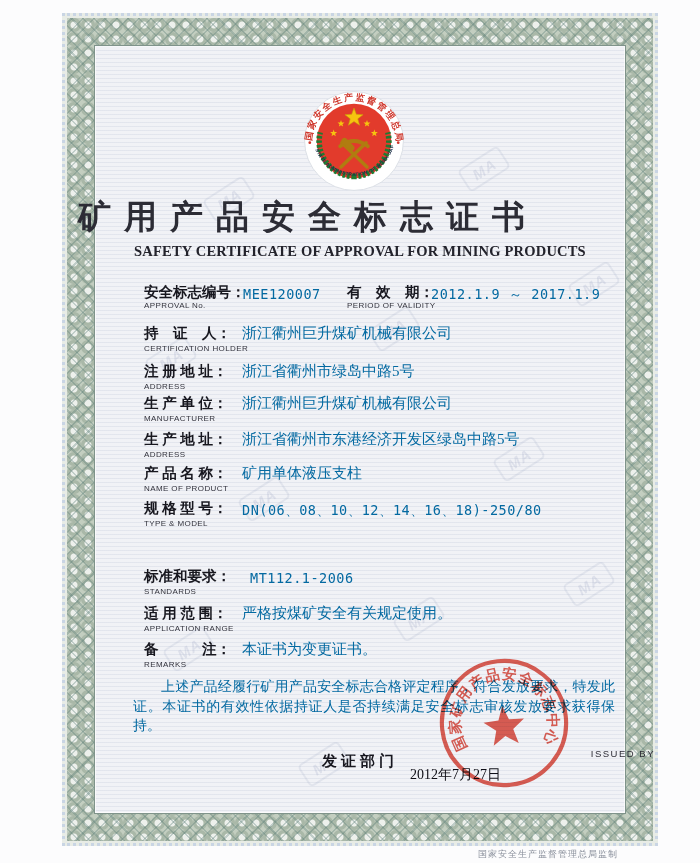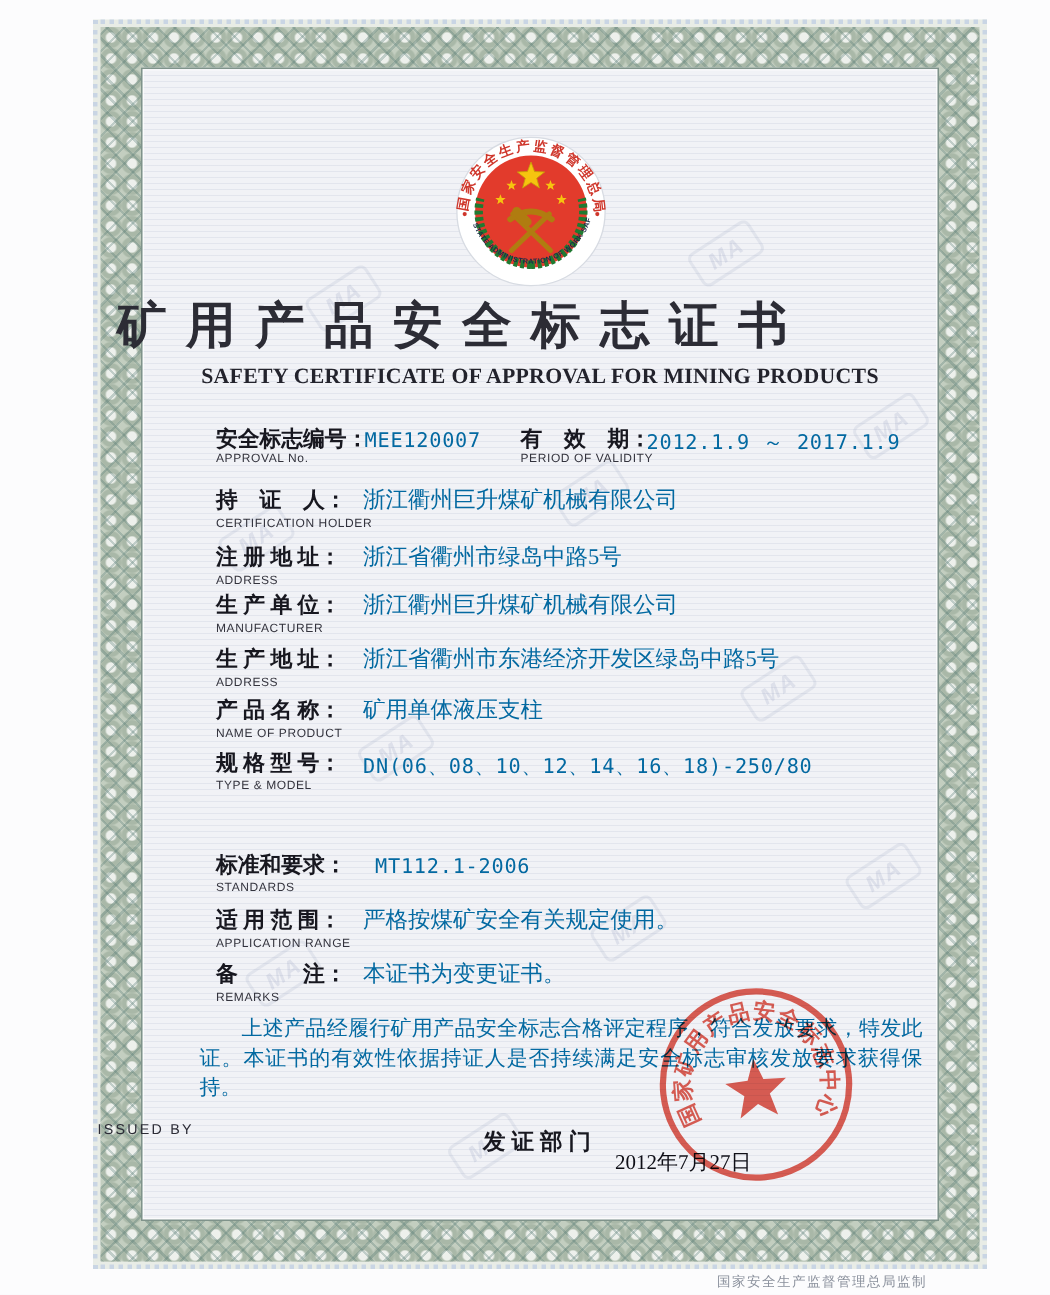--- a/index.html
+++ b/index.html
@@ -39,21 +39,21 @@
   .en   { position:absolute; font-size:8px; color:#33333d; letter-spacing:.4px;
           font-family:"Liberation Sans",sans-serif; white-space:nowrap; }
   .val  { position:absolute; font-size:15px; color:#0369a1; white-space:nowrap; }
   .mono { font-family:"DejaVu Sans Mono", monospace; font-size:13.5px; letter-spacing:.5px; }
 
   .para { position:absolute; left:68px; top:661px; width:482px; font-size:14px;
           line-height:19.5px; color:#0369a1; text-indent:2em; text-align:justify; }
 
   .issued-cn { position:absolute; left:0; right:0; top:736px; text-align:center;
                font-size:15px; font-weight:600; letter-spacing:4px; color:#17171f; }
-  .issued-en { position:absolute; left:0; right:0; top:732px; text-align:left;
+  .issued-en { position:absolute; left:0; right:0; top:732px; text-align:right;
                font-size:9.5px; letter-spacing:1.5px; color:#2c2c36; font-family:"Liberation Sans",sans-serif; }
   .date { position:absolute; left:345px; top:750px; font-size:14px; color:#0e0e16; }
 
   .seal { position:absolute; left:370px; top:638px; width:138px; height:138px;
           opacity:.85; mix-blend-mode:multiply; transform:rotate(-6deg); z-index:5; }
 
   .footer-note { position:absolute; left:478px; top:848px; font-size:9px; color:#8a909c;
                  letter-spacing:1px; filter:blur(.3px); }
 </style>
 </head>

